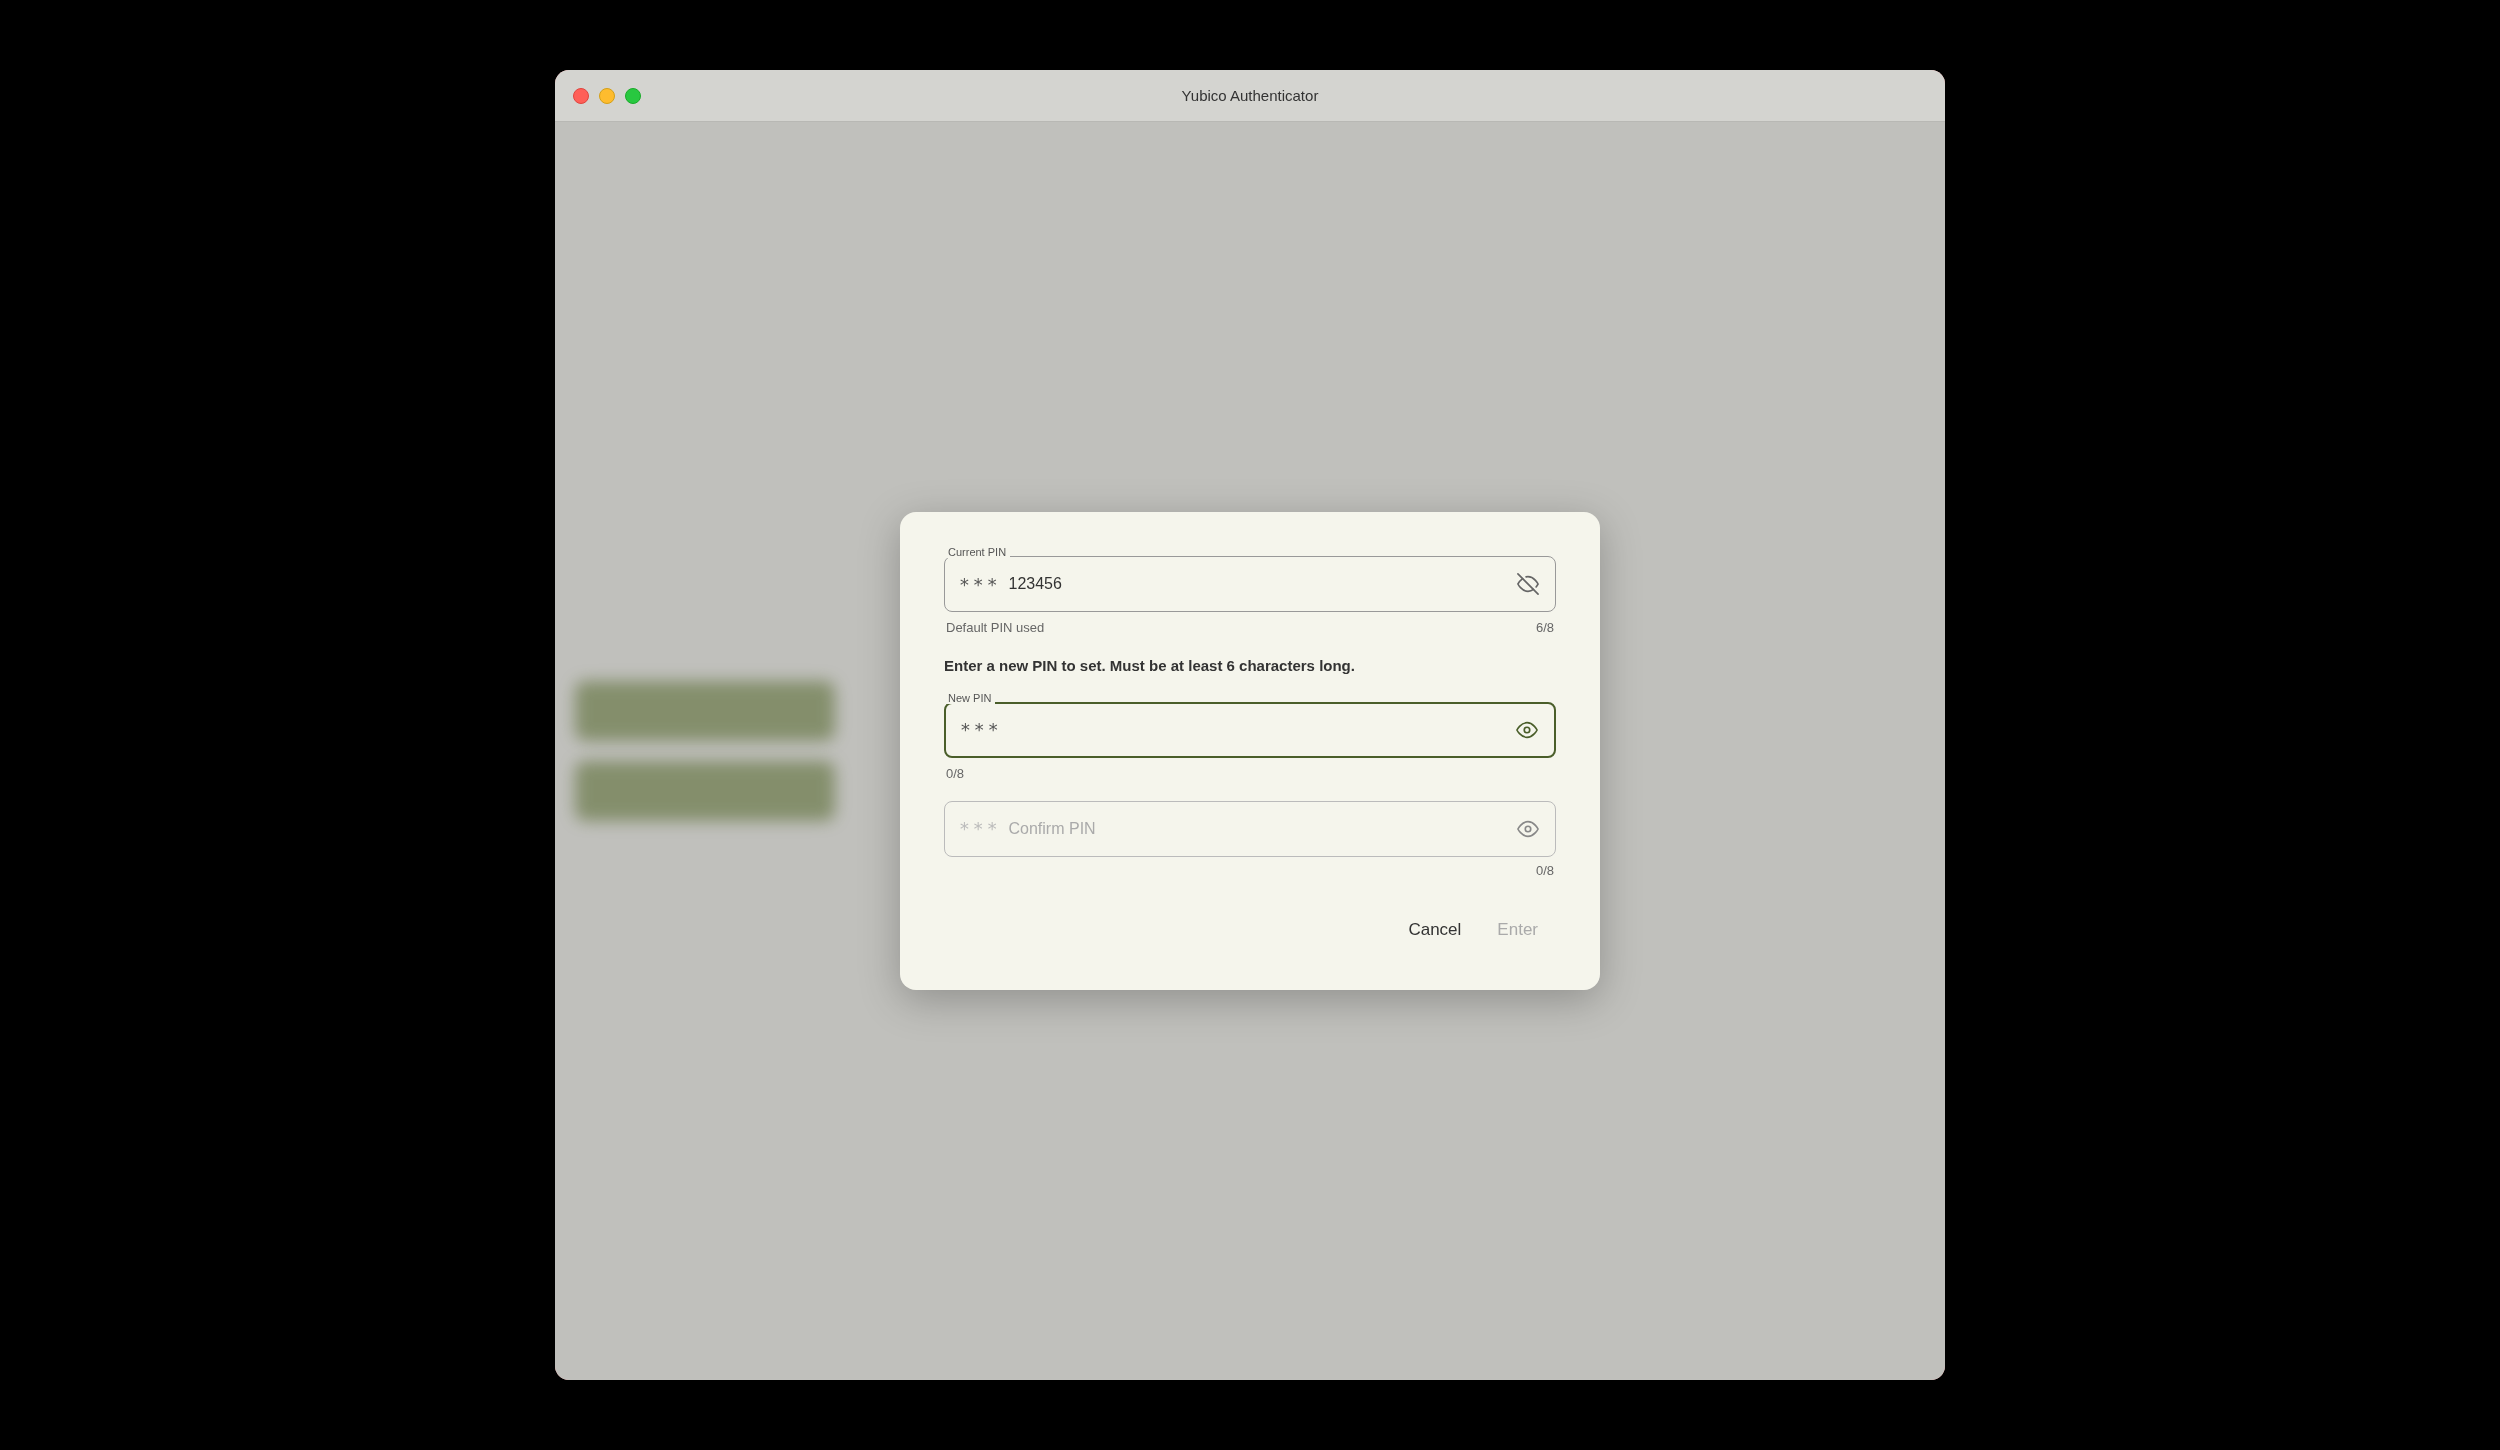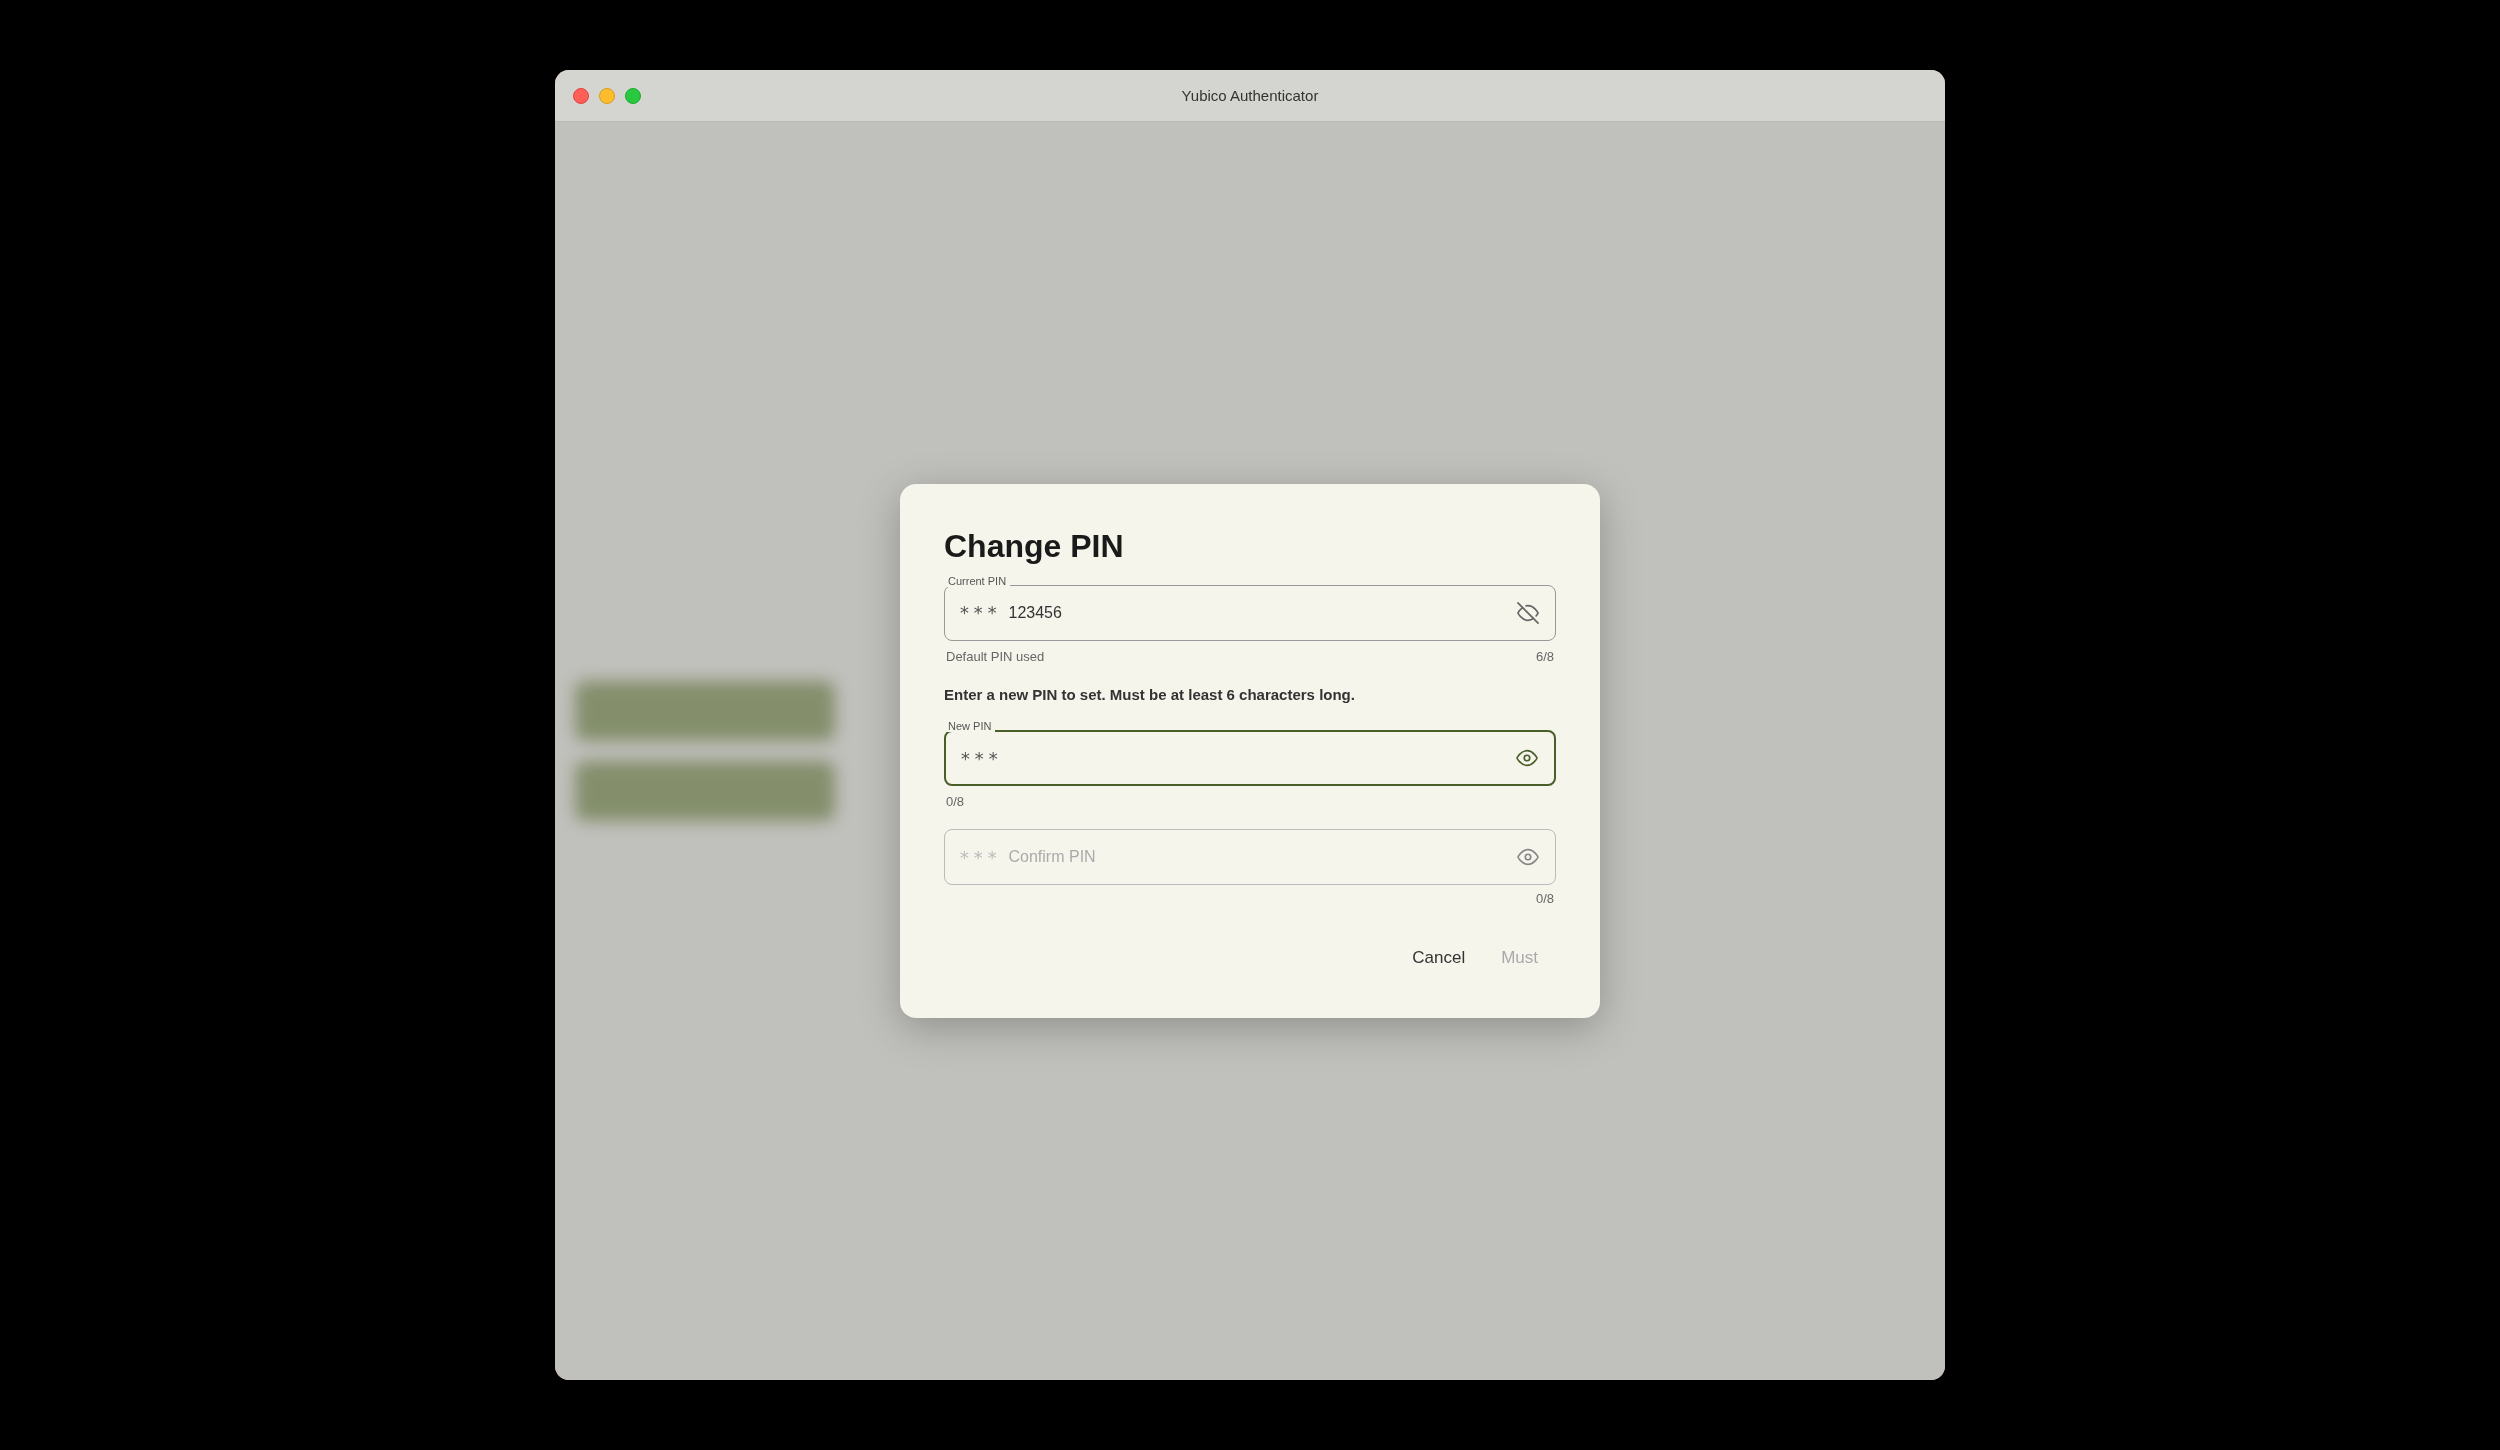--- a/index.html
+++ b/index.html
@@ -280,21 +280,20 @@
   </div>
 
   <div class="window-content">
 
     <div class="blur-left">
       <div class="blur-item"></div>
       <div class="blur-item"></div>
     </div>
 
     <div class="dialog">
-      <h2 class="dialog-title">Change PIN</h2>
 
       <div class="field-group">
         <span class="field-label">Current PIN</span>
         <div class="field-wrapper">
           <span class="field-dots">***</span>
           <input class="field-input" type="text" value="123456" style="">
           <div class="eye-icon">
 
             <svg class="eye-slash-svg" viewBox="0 0 24 24" fill="none" stroke="#666" stroke-width="1.8" stroke-linecap="round" stroke-linejoin="round">
               <path d="M17.94 17.94A10.07 10.07 0 0112 20c-7 0-11-8-11-8a18.45 18.45 0 015.06-5.94"></path>
@@ -338,17 +337,17 @@
             <circle cx="12" cy="12" r="3"></circle>
           </svg>
         </div>
       </div>
       <div class="confirm-hint-row">
         <span class="field-count">0/8</span>
       </div>
 
       <div class="dialog-buttons">
         <button class="btn-cancel">Cancel</button>
-        <button class="btn-save" disabled="">Must</button>
+        <button class="btn-save" disabled="">Enter</button>
       </div>
     </div>
   </div>
 </div>
 
 </body></html>

